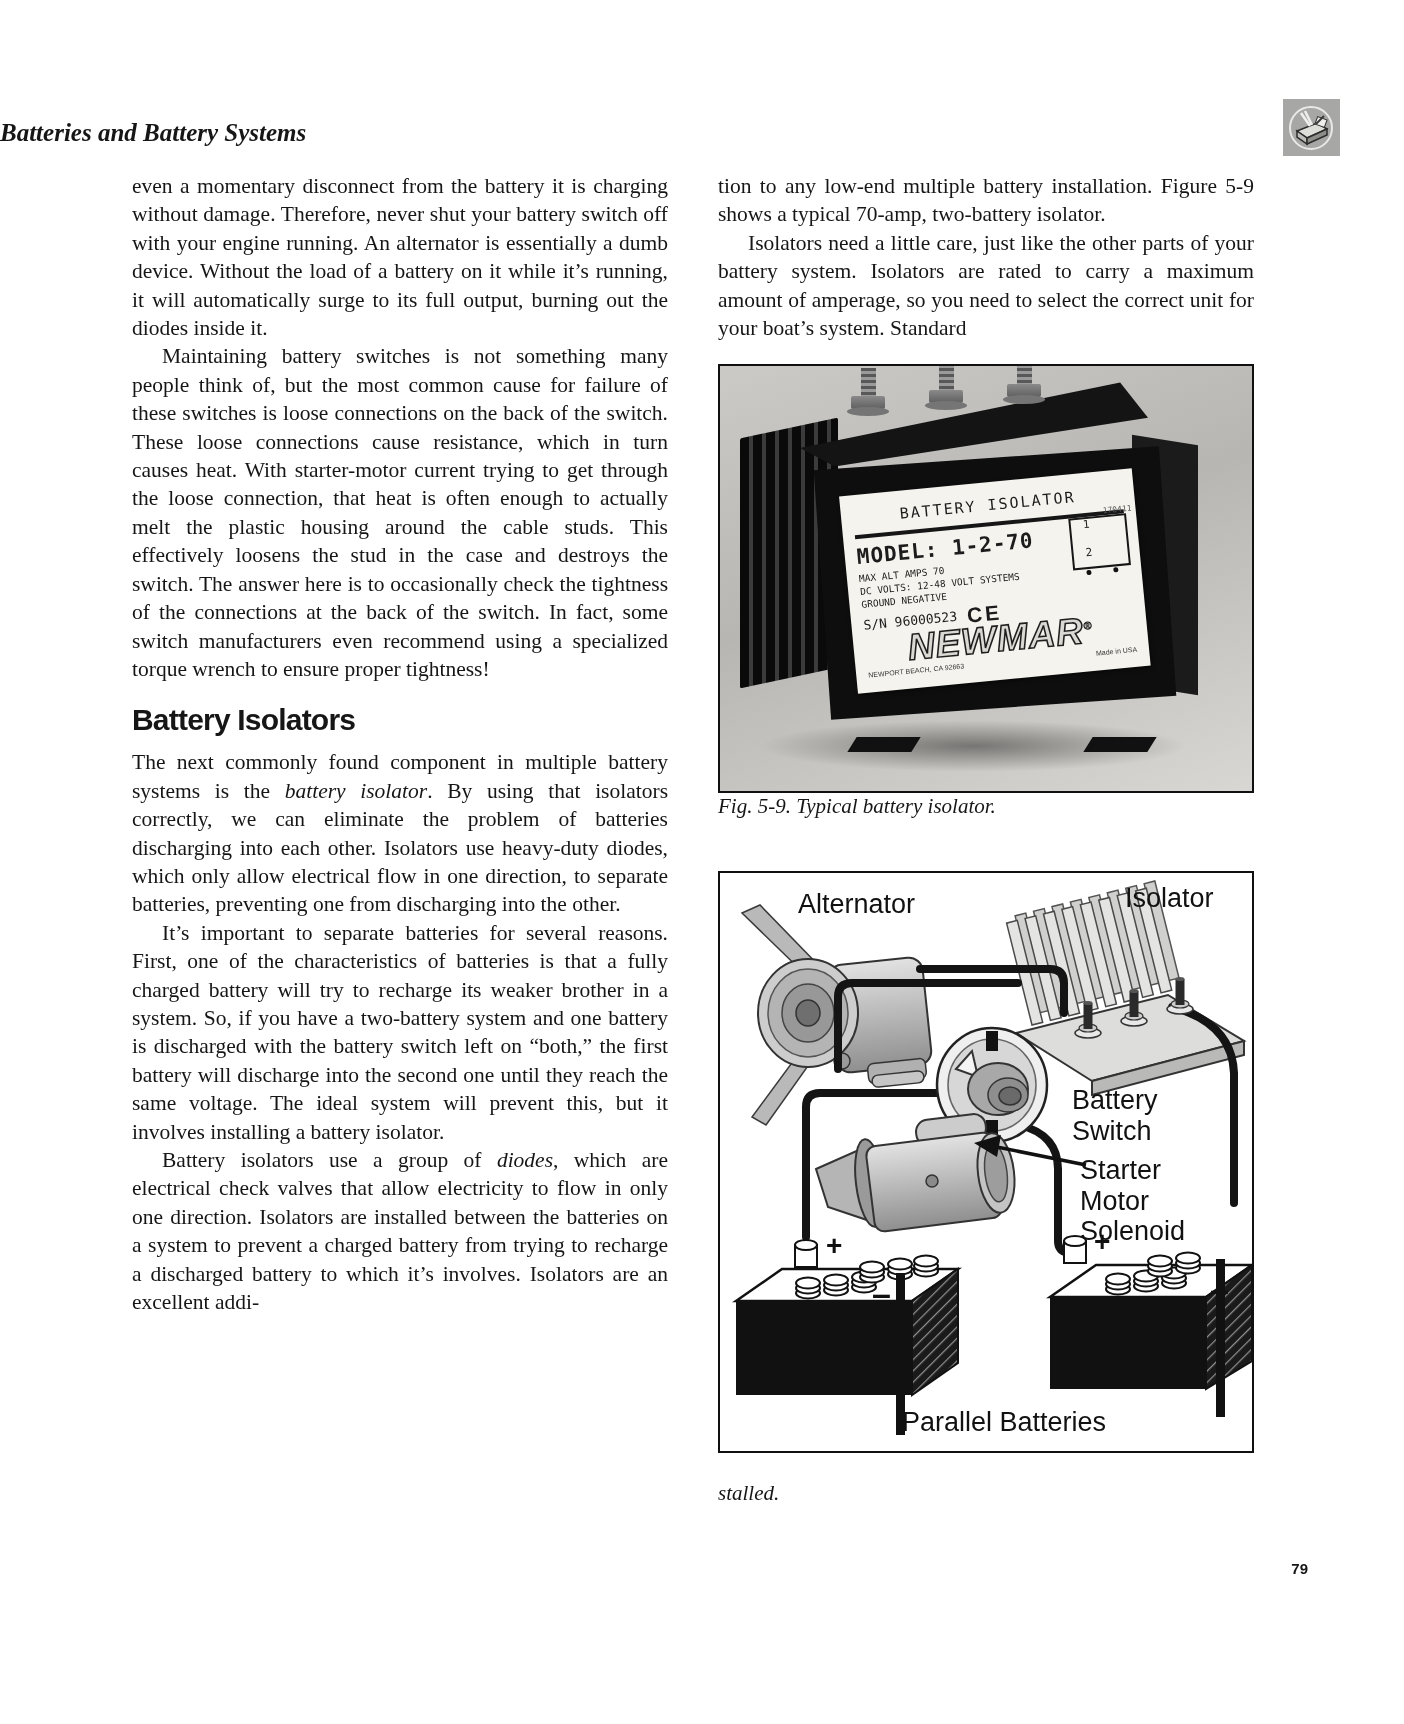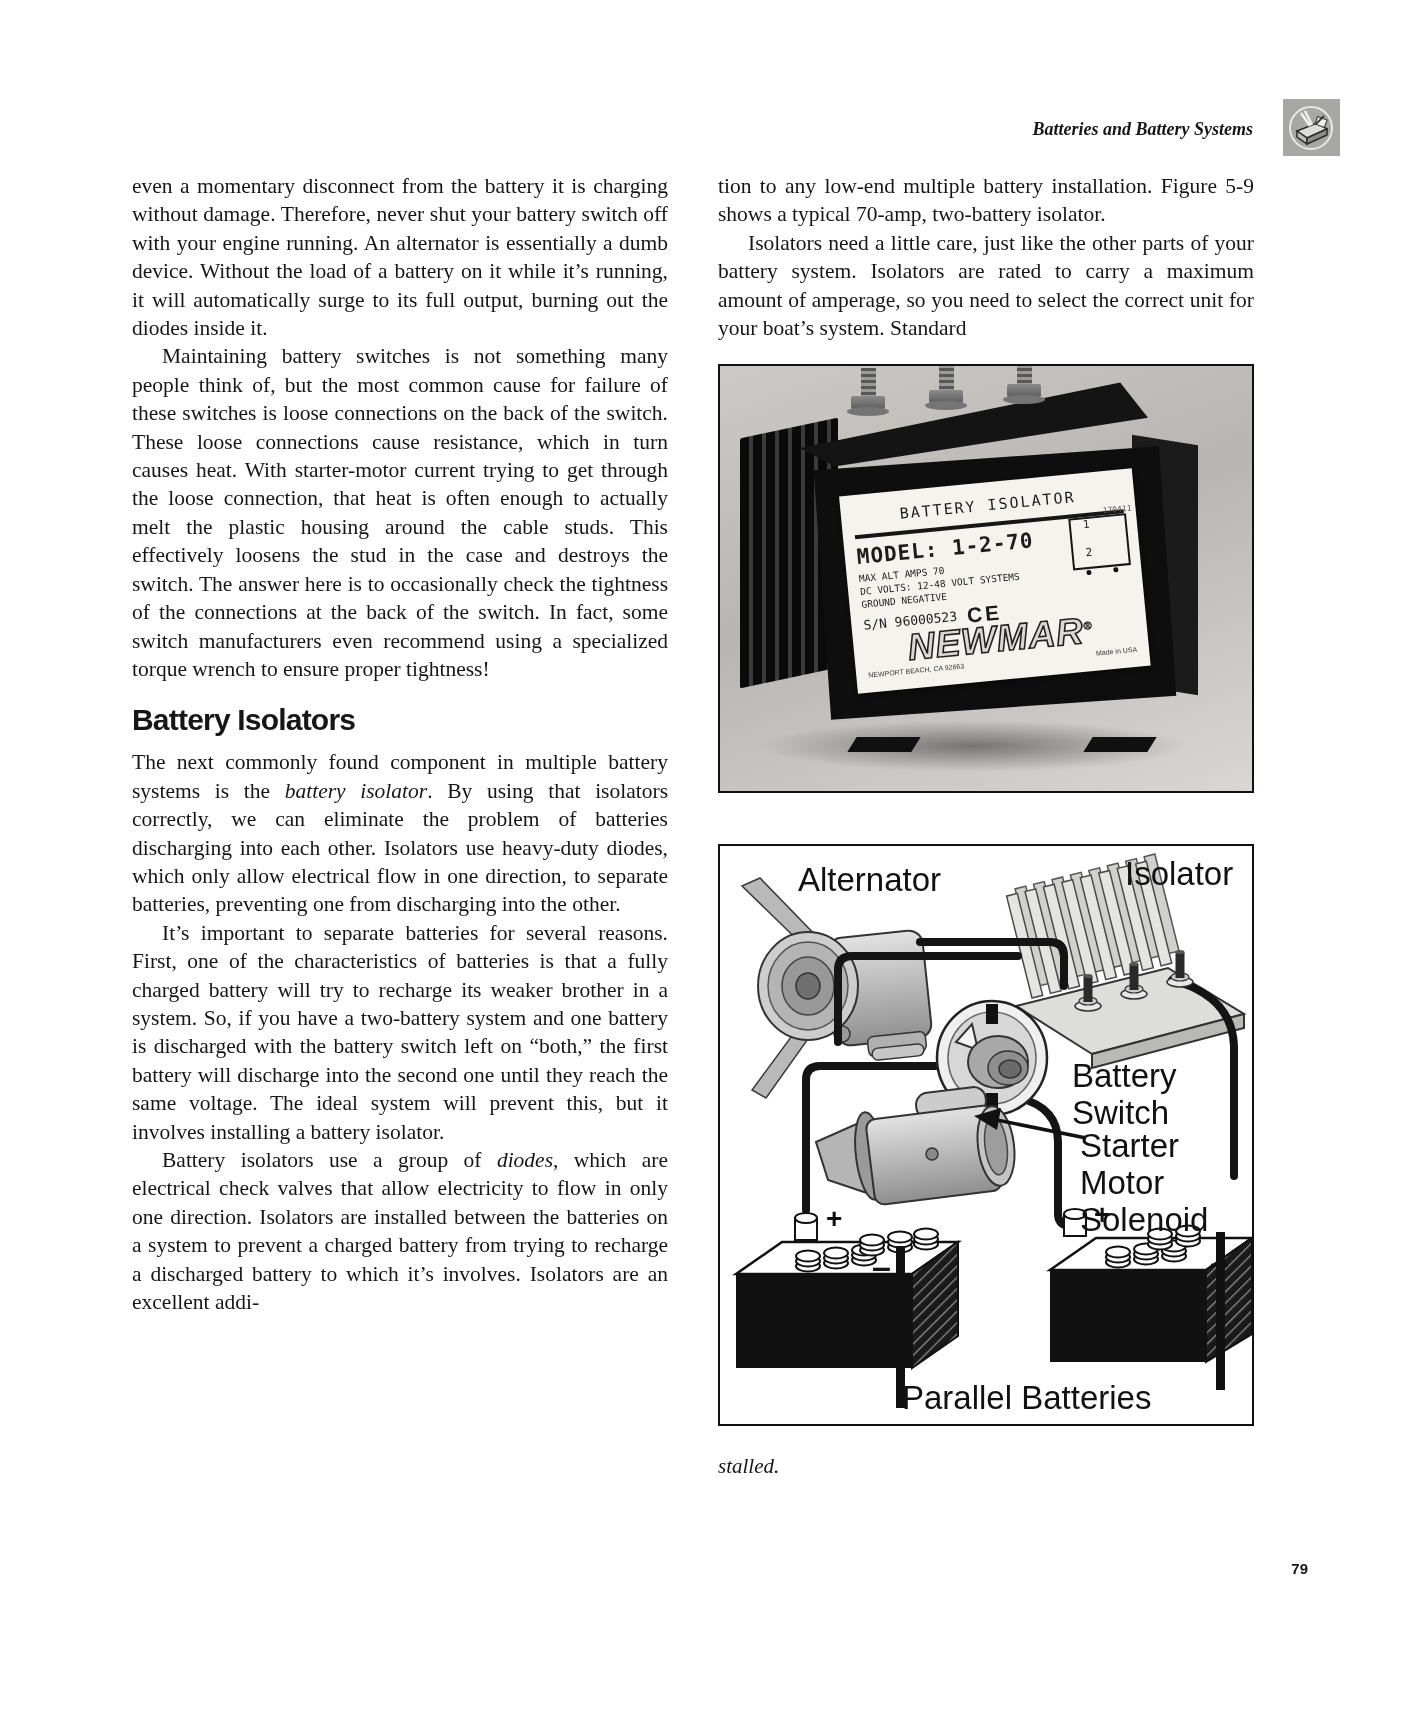--- a/index.html
+++ b/index.html
@@ -1,21 +1,21 @@
 <!DOCTYPE html>
 <html><head>
 <meta charset="utf-8">
 <style>
   html,body{margin:0;padding:0;background:#e8e8e8;}
   .page{position:relative;width:1404px;height:1724px;background:#ffffff;overflow:hidden;
         font-family:"Liberation Serif",serif;color:#161616;margin:0 auto;}
 
   
-  .running-head{position:absolute;top:119px;left:0;width:1253px;text-align:right;
-                font-style:italic;font-weight:bold;font-size:18px;}
+  .running-head{position:absolute;top:119px;left:0;width:1253px;
+                font-style:italic;font-weight:bold;font-size:25px;}
   .chapter-icon{position:absolute;left:1283px;top:99px;width:57px;height:57px;}
 
   
   .col{position:absolute;top:172px;width:536px;font-size:21.5px;line-height:28.4px;
        text-align:justify;}
   .col-left{left:132px;}
   .col-right{left:718px;}
   .col p{margin:0;}
   .col p.indent{text-indent:30px;}
   .section-heading{font-family:"Liberation Sans",sans-serif;font-weight:bold;font-size:30px;
@@ -66,21 +66,21 @@
   .lbl-box-dots{display:flex;gap:22px;}
   .dot{width:5px;height:5px;border-radius:50%;background:#111;}
   .lbl-code{position:absolute;right:4px;top:26px;font-size:8px;color:#555;}
   .dev-shadow{position:absolute;left:24px;bottom:-12px;width:430px;height:52px;
               background:radial-gradient(ellipse,rgba(15,15,15,.45),rgba(0,0,0,0) 70%);}
   .dev-foot{position:absolute;bottom:8px;width:64px;height:15px;background:#111;transform:skewX(-32deg);}
   .foot-l{left:118px;} .foot-r{right:52px;}
 
   
   .figure-diagram{margin-top:51px;height:582px;background:#ffffff;}
-  .diag-label{position:absolute;font-family:"Liberation Sans",sans-serif;font-size:33px;
+  .diag-label{position:absolute;font-family:"Liberation Sans",sans-serif;font-size:27px;
               color:#111;line-height:1.12;white-space:pre-line;}
 
   
   .page-number{position:absolute;top:1560px;left:1148px;width:160px;text-align:right;
                font-family:"Liberation Sans",sans-serif;font-weight:bold;font-size:15px;}
 </style>
 </head>
 <body>
 
 <div class="page">
@@ -161,20 +161,21 @@
             </div>
             <div class="lbl-code">170411</div>
           </div>
         </div>
 
         <div class="dev-foot foot-l"></div>
         <div class="dev-foot foot-r"></div>
         <div class="dev-shadow"></div>
       </div>
     </div>
+    <p class="figcap">Fig. 5-9. Typical battery isolator.</p>
 
     <div class="figure figure-diagram">
       <svg viewBox="0 0 532 578" width="532" height="578">
         <defs>
           <linearGradient id="metal" x1="0" y1="0" x2="0" y2="1">
             <stop offset="0" stop-color="#e2e2e2"></stop>
               <stop offset="1" stop-color="#8f8f8f"></stop>
           </linearGradient>
           <pattern id="hatch" width="8" height="8" patternUnits="userSpaceOnUse" patternTransform="rotate(45)">
             <rect width="8" height="8" fill="#1a1a1a"></rect>

